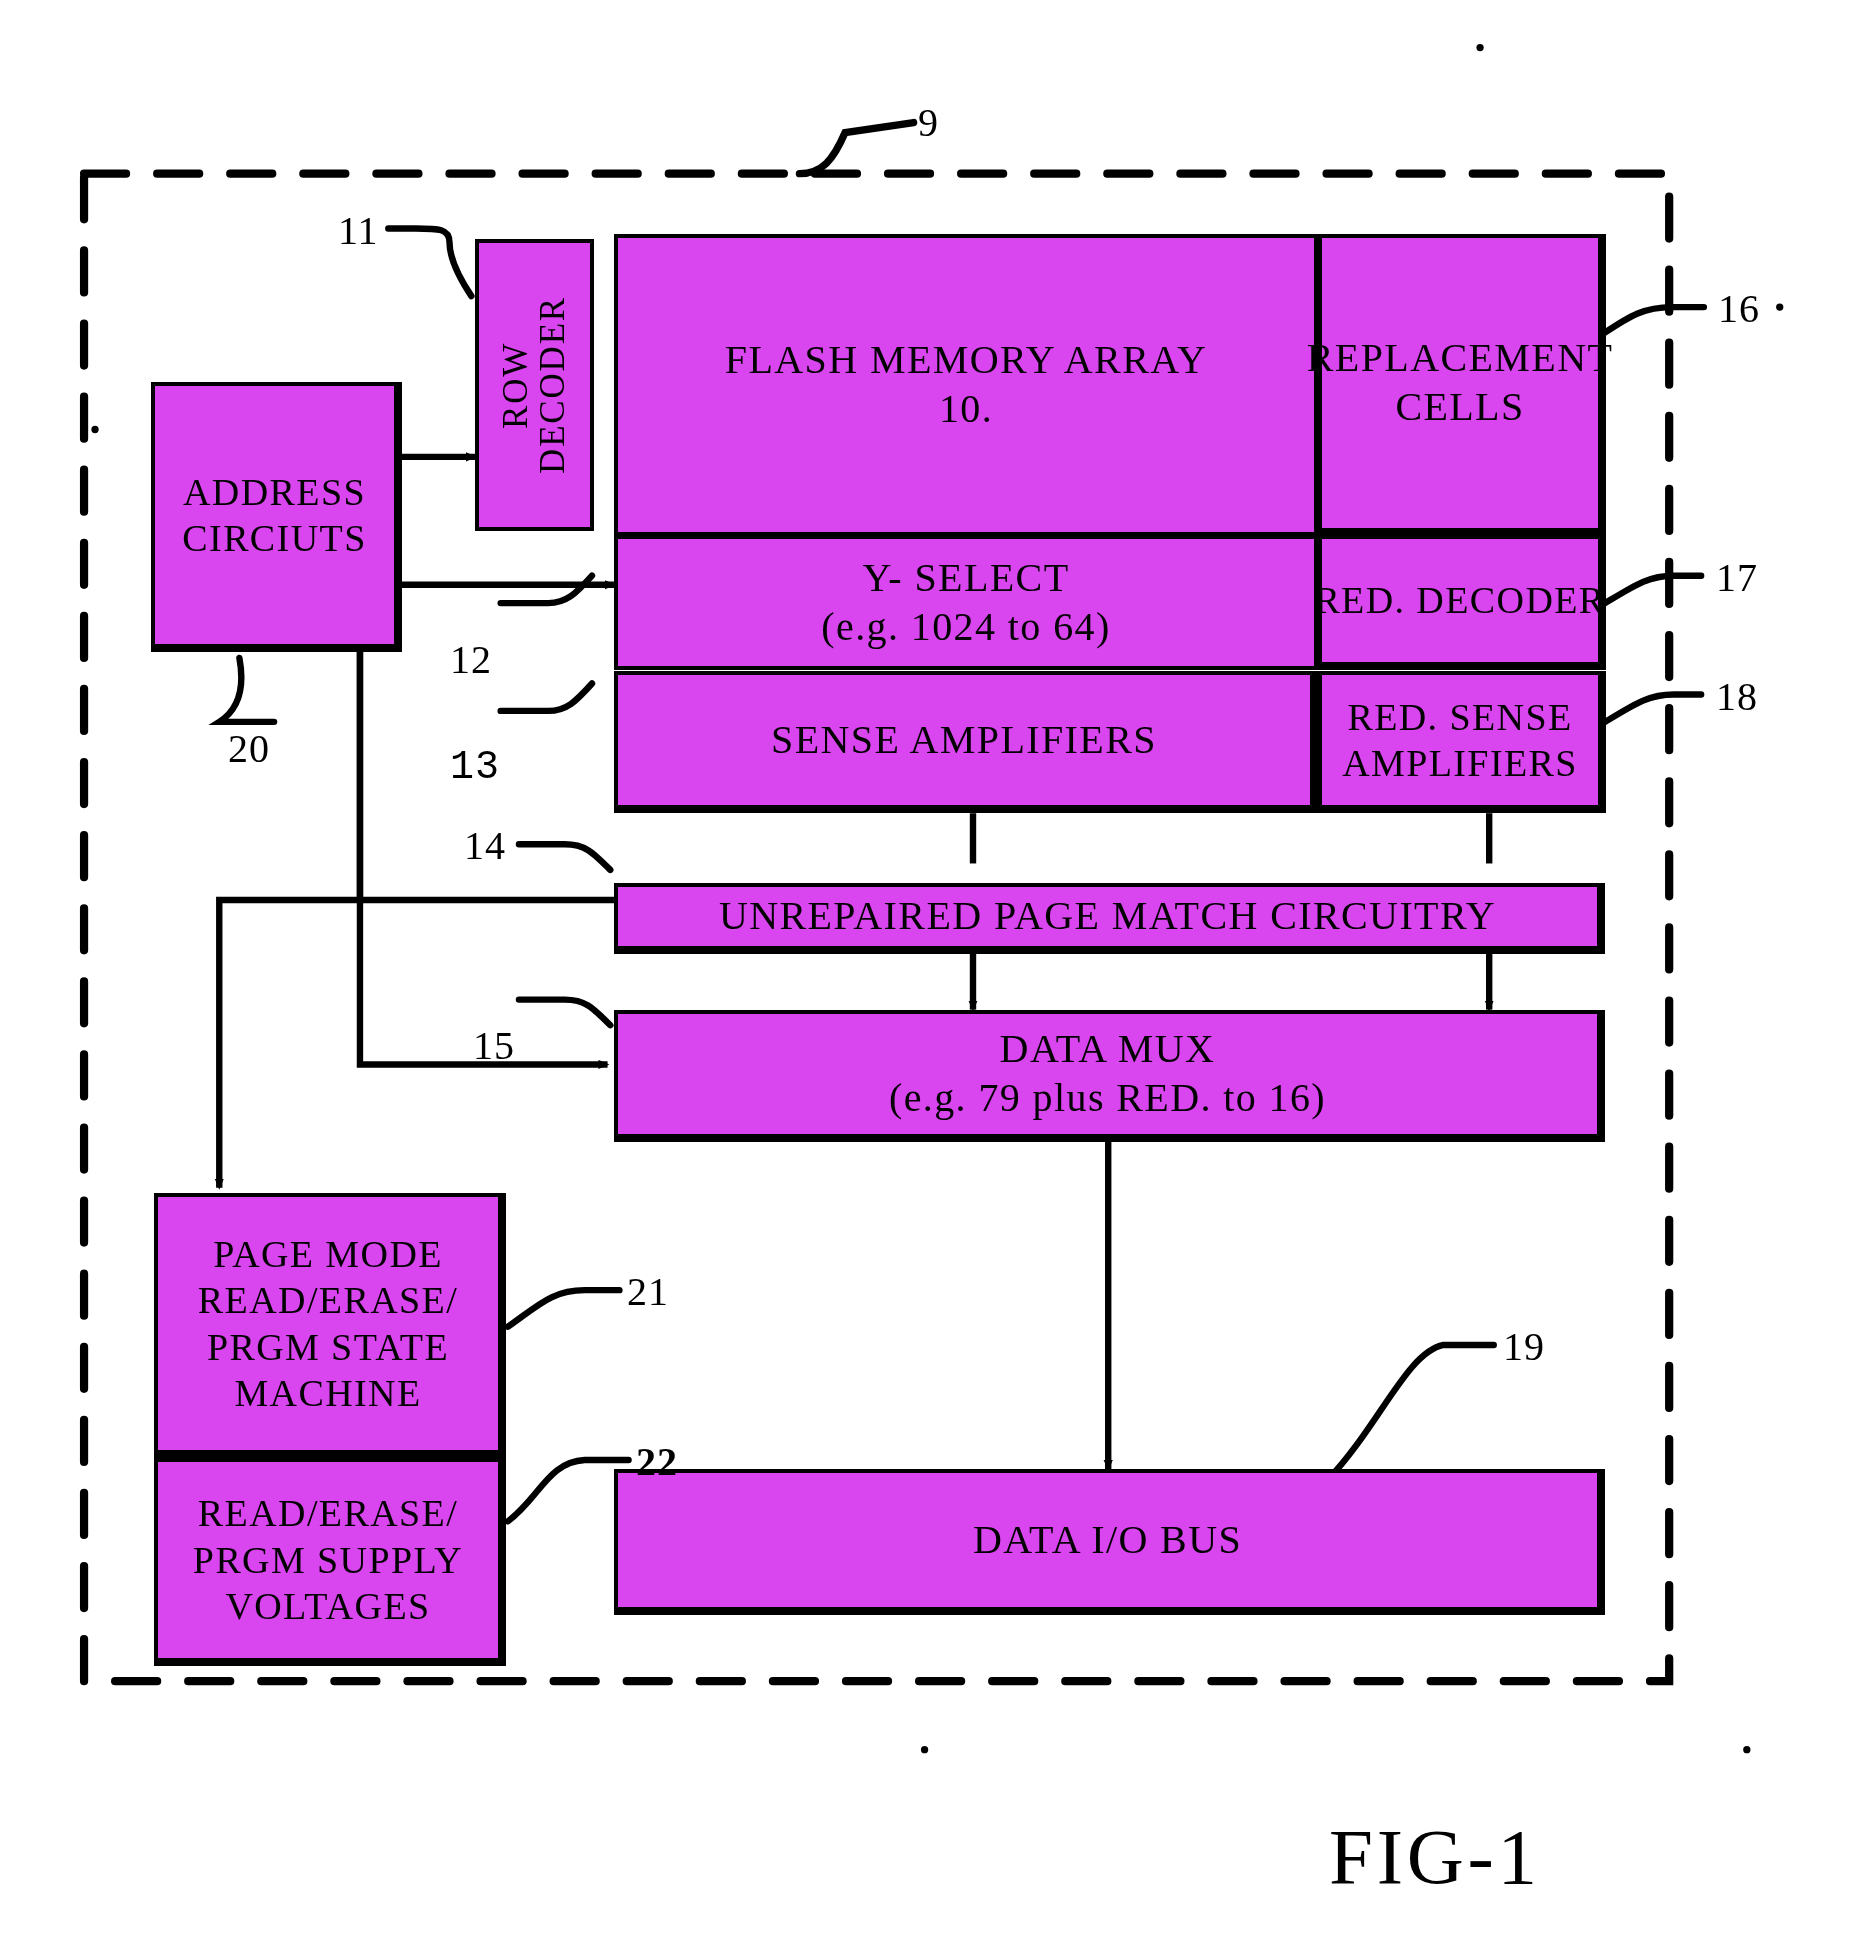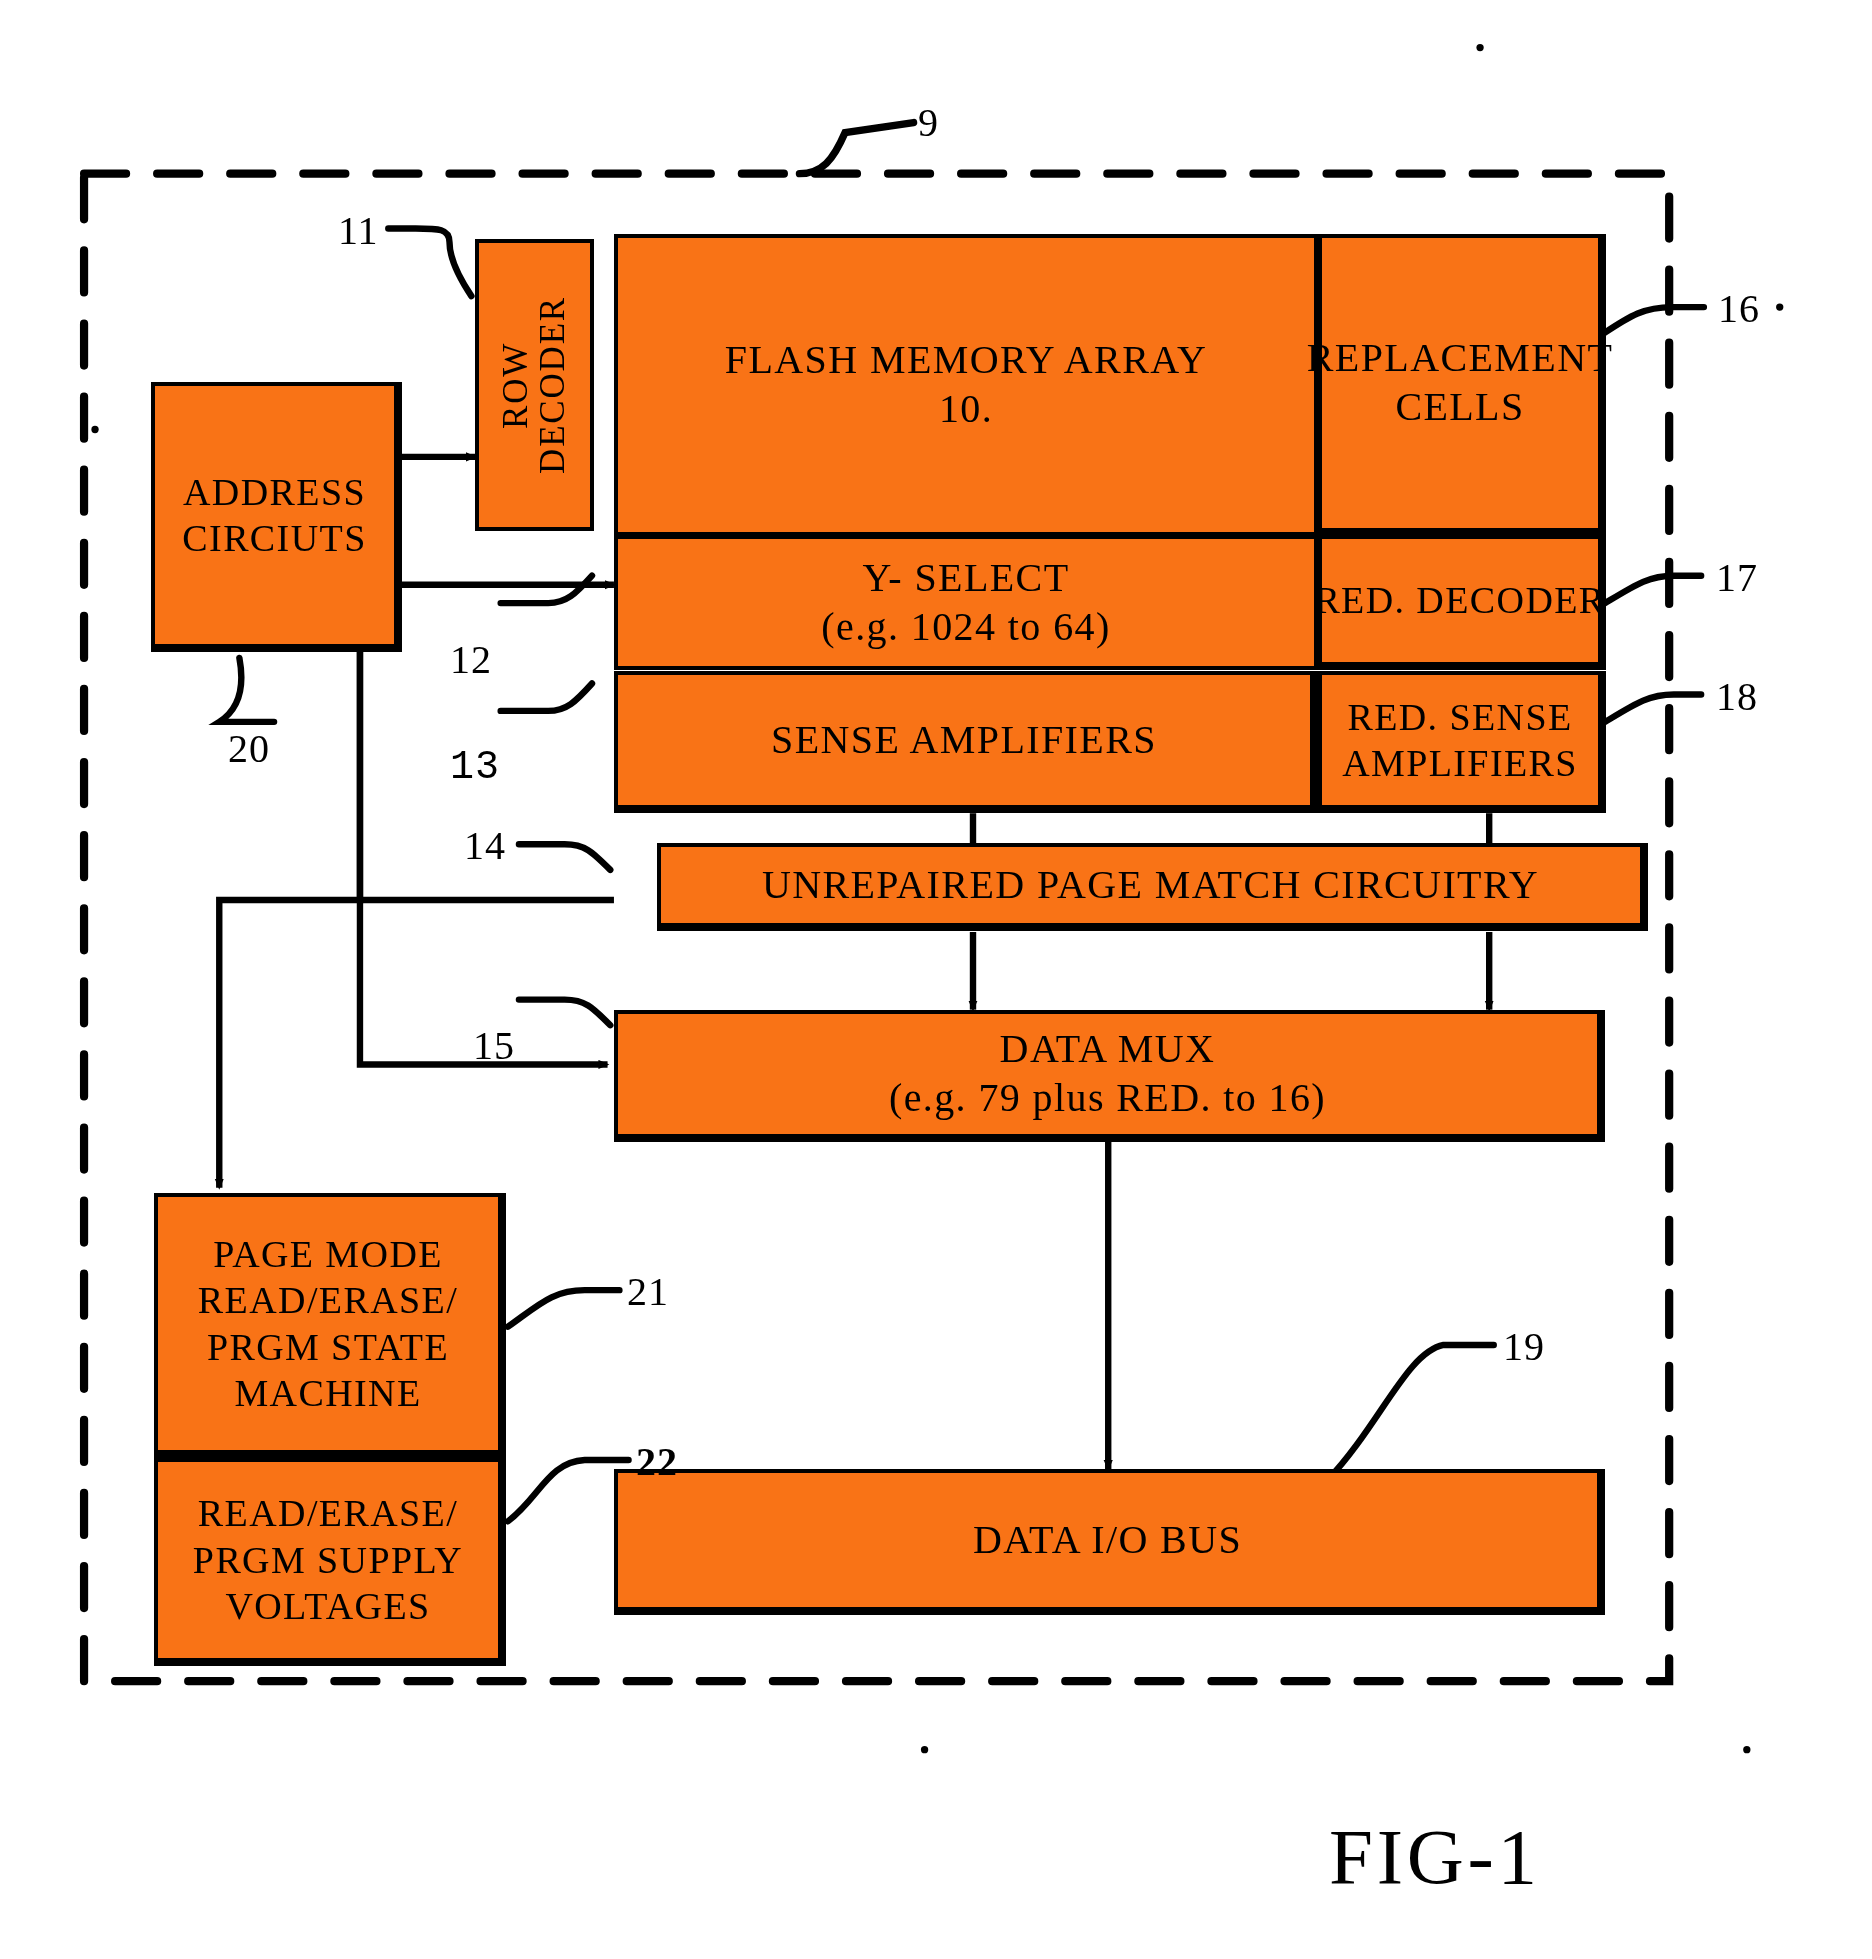--- a/index.html
+++ b/index.html
@@ -20,21 +20,21 @@
     position: absolute;
     left: 0;
     top: 0;
     width: 1872px;
     height: 1959px;
   }
   
   .box {
     position: absolute;
     box-sizing: border-box;
-    background: #f97316;
+    background: #d946ef;
     border: 4.6px solid #000;
     display: flex;
     flex-direction: column;
     align-items: center;
     justify-content: center;
     text-align: center;
     line-height: 1.22;
     letter-spacing: 1.4px;
   }
   
@@ -169,21 +169,21 @@
 
   <div class="box shadowed" style="left:614px; top:671px; width:704px; height:142px; font-size:40px;">
     <span class="lbl">SENSE AMPLIFIERS</span>
   </div>
 
   <div class="box shadowed" style="left:1318px; top:671px; width:288px; height:142px; font-size:38px;">
     <span class="lbl">RED. SENSE</span>
     <span class="lbl">AMPLIFIERS</span>
   </div>
 
-  <div class="box shadowed" style="left:614px; top:843px; width:991px; height:88px; font-size:40px;margin-left:43px;">
+  <div class="box shadowed" style="left:614px; top:883px; width:991px; height:71px; font-size:40px;">
     <span class="lbl">UNREPAIRED PAGE MATCH CIRCUITRY</span>
   </div>
 
   <div class="box shadowed" style="left:614px; top:1010px; width:991px; height:132px; font-size:40px;">
     <span class="lbl">DATA MUX</span>
     <span class="lbl">(e.g. 79 plus RED. to 16)</span>
   </div>
 
   <div class="box shadowed" style="left:154px; top:1193px; width:352px; height:265px; font-size:38px;">
     <span class="lbl">PAGE MODE</span>

